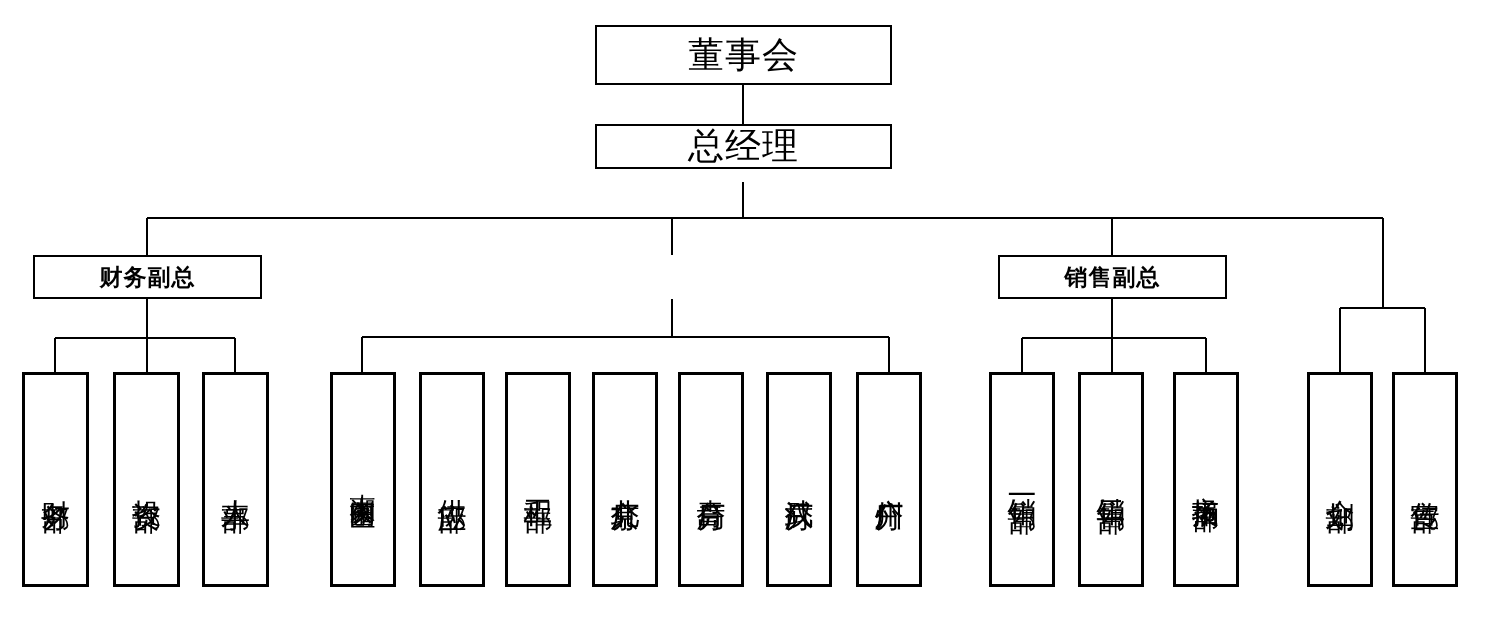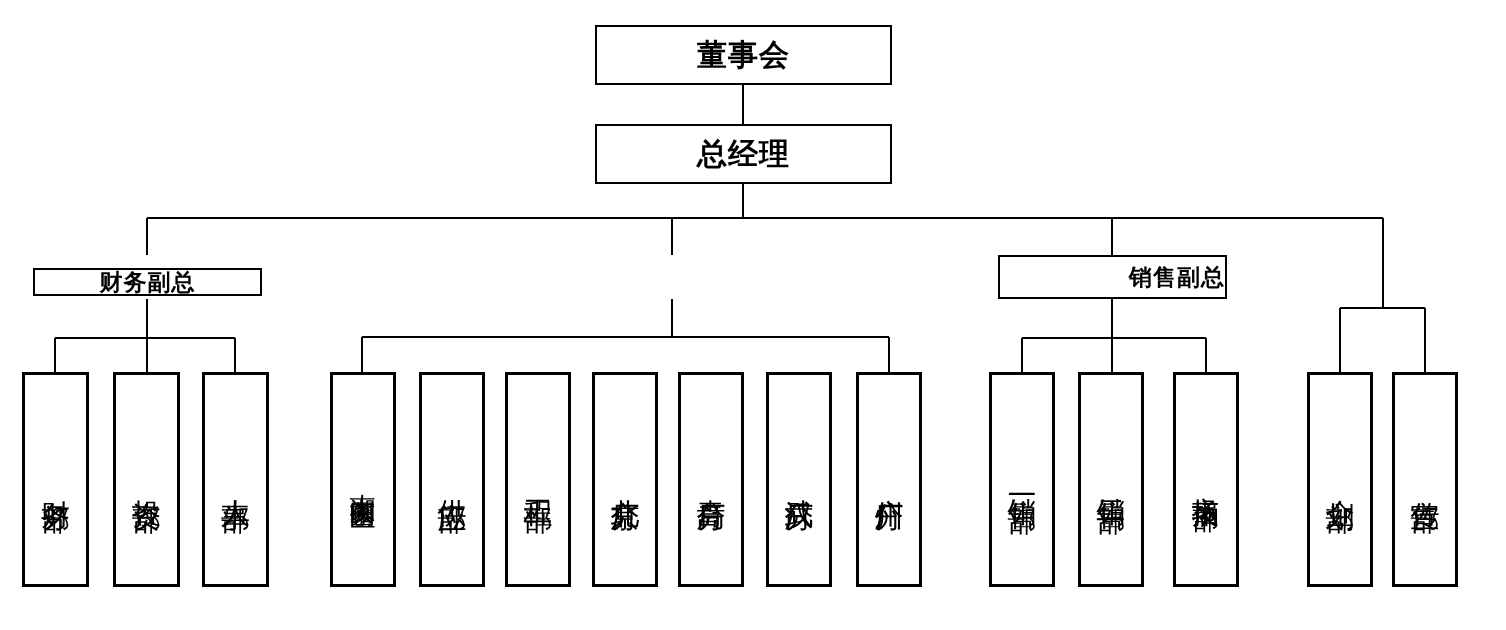--- a/index.html
+++ b/index.html
@@ -31,22 +31,22 @@
     box-sizing: border-box;
     background: #ffffff;
     border: 2px solid #000000;
     display: flex;
     align-items: center;
     justify-content: center;
     color: #000000;
   }
   .node.level-top {
     border-width: 2px;
-    font-weight: bold;
-    font-size: 30px;
+    font-weight: normal;
+    font-size: 36px;
     letter-spacing: 1px;
   }
   .node.level-vp {
     border-width: 2px;
     font-weight: bold;
     font-size: 23px;
     letter-spacing: 1px;
   }
   .node.level-dept {
     border-width: 3px;
@@ -105,30 +105,30 @@
       <line x1="1340" y1="308" x2="1425" y2="308"></line>
       <line x1="1340" y1="308" x2="1340" y2="372"></line>
       <line x1="1425" y1="308" x2="1425" y2="372"></line>
     </g>
   </svg>
 
   <div class="node level-top" style="left:595px; top:25px; width:297px; height:60px;">
     <span class="hlabel">董事会</span>
   </div>
 
-  <div class="node level-top" style="left:595px; top:124px; width:297px; height:60px;">
+  <div class="node level-top" style="left:595px; top:124px; width:297px; height:45px;">
     <span class="hlabel">总经理</span>
   </div>
 
-  <div class="node level-vp" style="left:33px; top:255px; width:229px; height:28px;margin-top:13px;">
+  <div class="node level-vp" style="left:33px; top:255px; width:229px; height:44px;">
     <span class="hlabel">财务副总</span>
   </div>
 
 
-  <div class="node level-vp" style="left:998px; top:255px; width:229px; height:44px;justify-content:flex-end;">
+  <div class="node level-vp" style="left:998px; top:255px; width:229px; height:44px;">
     <span class="hlabel">销售副总</span>
   </div>
 
   <div class="node level-dept" style="left:22px; top:372px; width:67px; height:215px;">
     <span class="vlabel">财务部</span>
   </div>
 
   <div class="node level-dept" style="left:113px; top:372px; width:67px; height:215px;">
     <span class="vlabel">投资部</span>
   </div>

